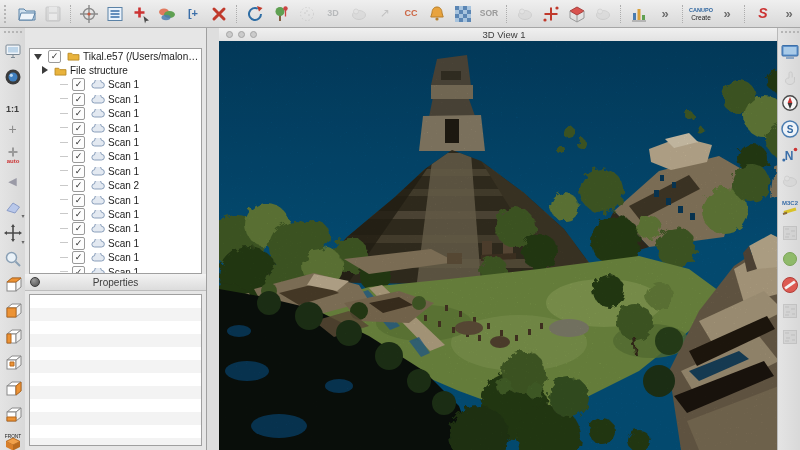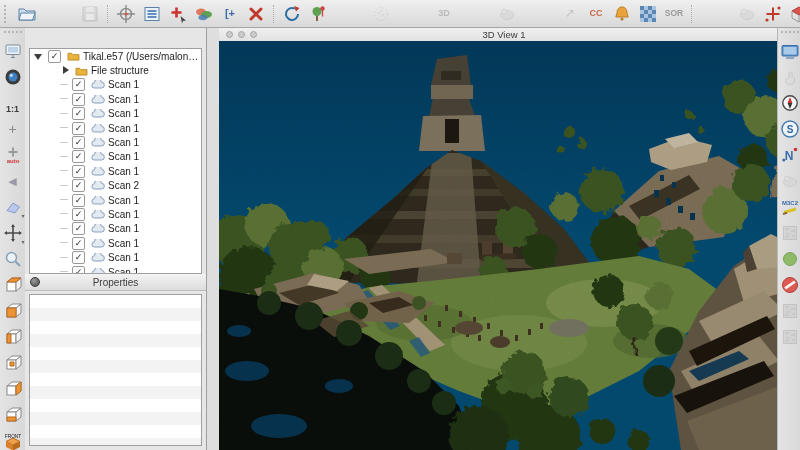--- a/index.html
+++ b/index.html
@@ -8,21 +8,21 @@
        -webkit-font-smoothing:antialiased;}
   
   .topbar{position:absolute;left:0;top:0;width:800px;height:28px;
     background:linear-gradient(#efefef,#d9d9d9);border-bottom:1px solid #a6a6a6;
     display:flex;align-items:center;gap:2px;padding:0 2px;box-sizing:border-box;}
   .handle{width:5px;height:18px;border-left:2px dotted #b5b5b5;margin:0 2px;flex:0 0 auto;}
   .ticon{width:24px;height:24px;display:flex;flex-direction:column;align-items:center;
     justify-content:center;border-radius:3px;flex:0 0 auto;position:relative;cursor:default;}
   .ticon svg{display:block;}
   .sep{width:1px;height:18px;border-left:1px dotted #adadad;margin:0 3px;flex:0 0 auto;}
-  .disabled{opacity:.38;filter:grayscale(.9);margin-left:37px;}
+  .disabled{opacity:.38;filter:grayscale(.9);}
   .tlabel{font-size:9px;line-height:9px;}
   .two-line{display:flex;flex-direction:column;align-items:center;line-height:7px;}
   .two-line .l1{font-size:5.5px;color:#2f66a0;font-weight:bold;}
   .two-line .l2{font-size:6.5px;color:#222;}
   
   .rail{position:absolute;top:28px;bottom:0;background:linear-gradient(90deg,#e4e4e4,#d8d8d8);
     display:flex;flex-direction:column;align-items:center;}
   .rail-left{left:0;width:25px;border-right:1px solid #b9b9b9;}
   .rail-right{left:777px;width:23px;border-left:1px solid #b9b9b9;}
   .vicon{width:22px;height:22px;display:flex;align-items:center;justify-content:center;
@@ -344,21 +344,21 @@
         <div class="trow" style="padding-left: 2px;">
           <span class="exp exp-open"></span>
           <span class="cb">✓</span>
           <span class="tico">
             <svg width="13" height="10" viewBox="0 0 14 11">
               <path d="M1 2.5h4L6.5 4H13v6H1z" fill="#e9b33c" stroke="#b98a22"></path>
             </svg>
           </span>
           <span class="tlab">Tikal.e57 (/Users/maloney/de...</span>
         </div>
-        <div class="trow" style="padding-left: 29px;">
+        <div class="trow" style="padding-left: 8px;">
           <span class="exp exp-closed"></span>
           <span class="tico">
             <svg width="13" height="10" viewBox="0 0 14 11">
               <path d="M1 2.5h4L6.5 4H13v6H1z" fill="#e9b33c" stroke="#b98a22"></path>
             </svg>
           </span>
           <span class="tlab">File structure</span>
         </div>
         <div class="trow" style="padding-left: 30px;">
           <span class="guide"></span>

